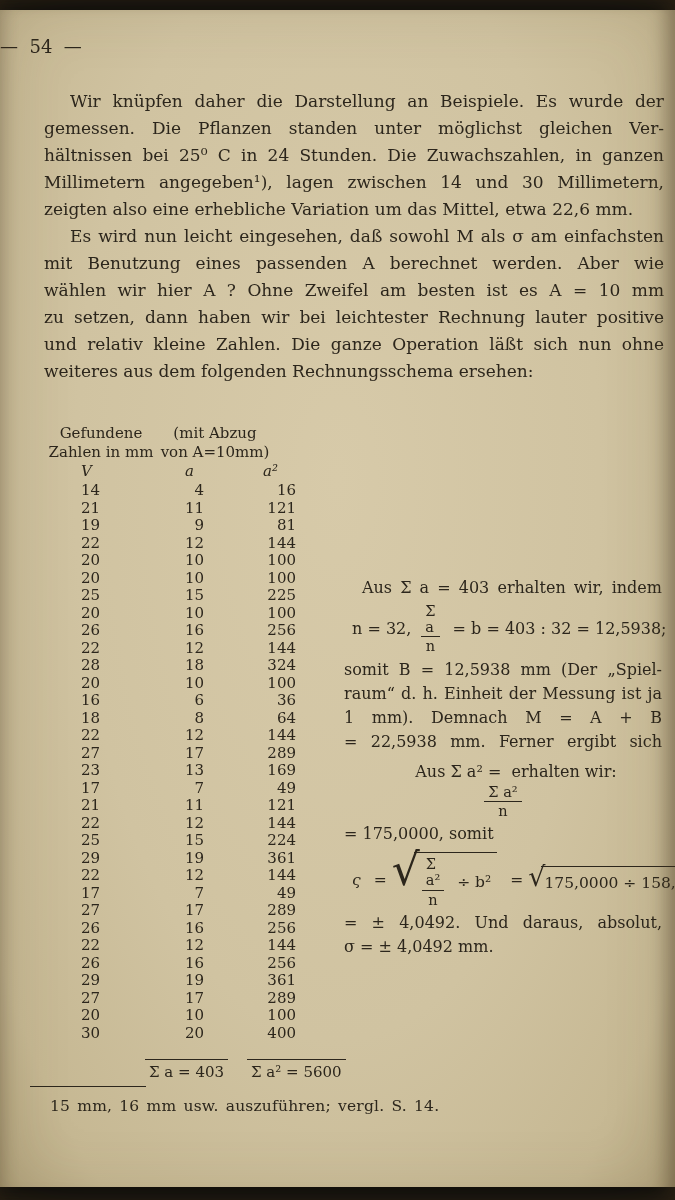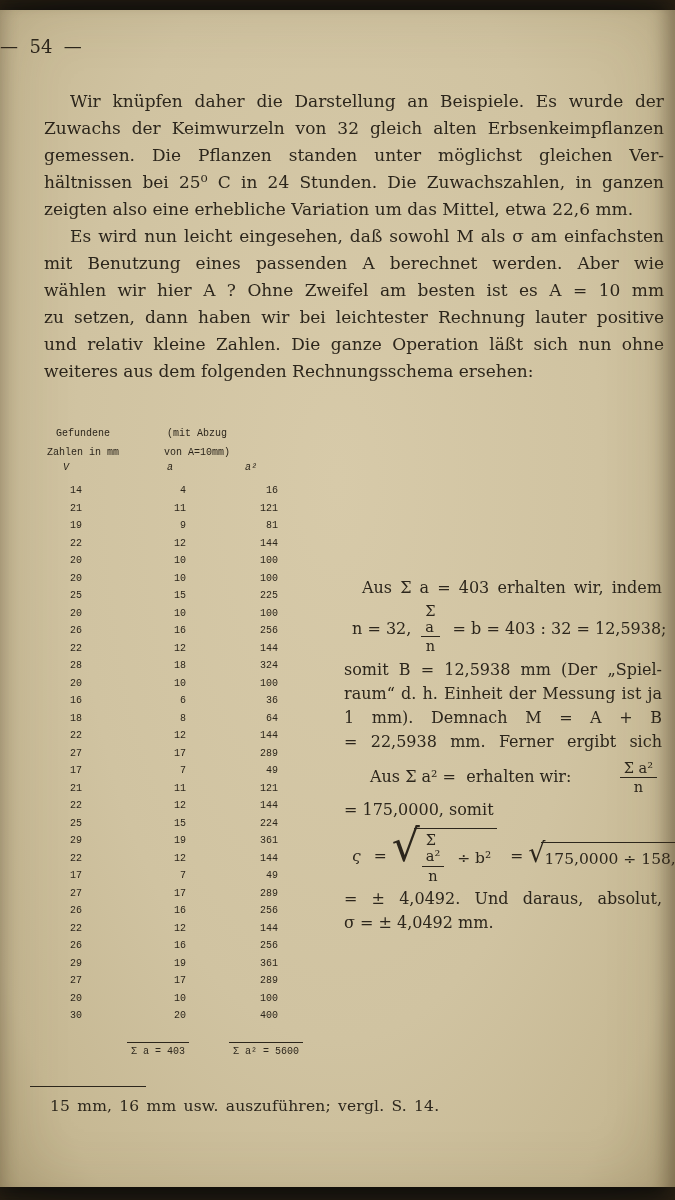--- a/index.html
+++ b/index.html
@@ -15,21 +15,21 @@
   .bar-bottom { position:absolute; bottom:0; left:0; right:0; height:13px; background:#0f0e0c; }
 
   .page-number { position:absolute; top:36px; left:0; width:100%; text-align:left; font-size:18px; }
 
   .body-text { position:absolute; left:28px; top:88px; width:620px; font-size:17px; line-height:27px;margin-left:16px; }
   .para .line { text-align:justify; text-align-last:justify; }
   .para .line.last { text-align-last:left; }
   .indent-first .line:first-child { text-indent:26px; }
 
   
-  .table-block { position:absolute; left:25px; top:424px; width:330px; font-size:10px;font-family:Liberation Mono, monospace; }
+  .table-block { position:absolute; left:43px; top:424px; width:330px; font-size:15px; }
   .thead { position:relative; height:38px; line-height:19px; }
   .th-g1 { position:absolute; left:2px;  width:112px; text-align:center; }
   .th-g2 { position:absolute; left:112px; width:120px; text-align:center; }
   .col-labels { position:relative; height:20px; font-style:italic; }
   .clV  { position:absolute; left:38px; }
   .clA  { position:absolute; left:142px; }
   .clA2 { position:absolute; left:220px; }
   .trow { display:grid; grid-template-columns:57px 104px 92px; line-height:17.5px; }
   .tcell { text-align:right; }
   .sums { position:relative; height:32px; margin-top:17px; }
@@ -38,21 +38,21 @@
   .sum-a2 { left:204px; }
 
   
   .sidenotes { position:absolute; left:344px; top:576px; width:318px; font-size:16px; line-height:24px; }
   .note-line { text-align:left; }
   .jl { text-align:justify; text-align-last:justify; }
   .ind { text-indent:18px; }
   .fline { display:flex; align-items:center; margin:3px 0; }
   .fline .seg { white-space:pre;margin-left:8px; }
   .fline.gap > * { margin-right:5px; }
-  .spread { justify-content:space-between; }
+  .spread { justify-content:space-between;flex-direction:column; }
   .mt { margin-top:6px; }
   .padind { padding-left:18px; }
   .it { font-style:italic; }
 
   .frac { display:inline-flex; flex-direction:column; align-items:center;
           font-size:14.5px; line-height:1.12; margin:0 5px; }
   .frac .num { border-bottom:1.2px solid #2c261c; padding:0 4px 1px 4px; }
   .frac .den { padding-top:1px; }
 
   .sqrt { display:inline-flex; align-items:flex-start; }
@@ -76,23 +76,23 @@
 <body>
 
 <div class="paper">
   <div class="bar-top"></div>
 
   <div class="page-number">—&nbsp;&nbsp;54&nbsp;&nbsp;—</div>
 
   <div class="body-text">
     <div class="para indent-first">
         <div class="line">Wir knüpfen daher die Darstellung an Beispiele. Es wurde der</div>
-        <div class="line">Zuwachs der Keimwurzeln von 32 gleich alten Erbsenkeimpflanzen</div>
         <div class="line">gemessen. Die Pflanzen standen unter möglichst gleichen Ver-</div>
         <div class="line">hältnissen bei 25⁰ C in 24 Stunden. Die Zuwachszahlen, in ganzen</div>
+        <div class="line">Millimetern angegeben¹), lagen zwischen 14 und 30 Millimetern,</div>
         <div class="line last">zeigten also eine erhebliche Variation um das Mittel, etwa 22,6 mm.</div>
       </div>
     <div class="para indent-first">
         <div class="line">Es wird nun leicht eingesehen, daß sowohl M als σ am einfachsten</div>
         <div class="line">mit Benutzung eines passenden A berechnet werden. Aber wie</div>
         <div class="line">wählen wir hier A ? Ohne Zweifel am besten ist es A = 10 mm</div>
         <div class="line">zu setzen, dann haben wir bei leichtester Rechnung lauter positive</div>
         <div class="line">und relativ kleine Zahlen. Die ganze Operation läßt sich nun ohne</div>
         <div class="line last">weiteres aus dem folgenden Rechnungsschema ersehen:</div>
       </div>
@@ -187,20 +187,25 @@
         </div>
         <div class="trow">
           <div class="tcell">22</div>
           <div class="tcell">12</div>
           <div class="tcell">144</div>
         </div>
         <div class="trow">
           <div class="tcell">27</div>
           <div class="tcell">17</div>
           <div class="tcell">289</div>
+        </div>
+        <div class="trow">
+          <div class="tcell">23</div>
+          <div class="tcell">13</div>
+          <div class="tcell">169</div>
         </div>
         <div class="trow">
           <div class="tcell">17</div>
           <div class="tcell">7</div>
           <div class="tcell">49</div>
         </div>
         <div class="trow">
           <div class="tcell">21</div>
           <div class="tcell">11</div>
           <div class="tcell">121</div>

